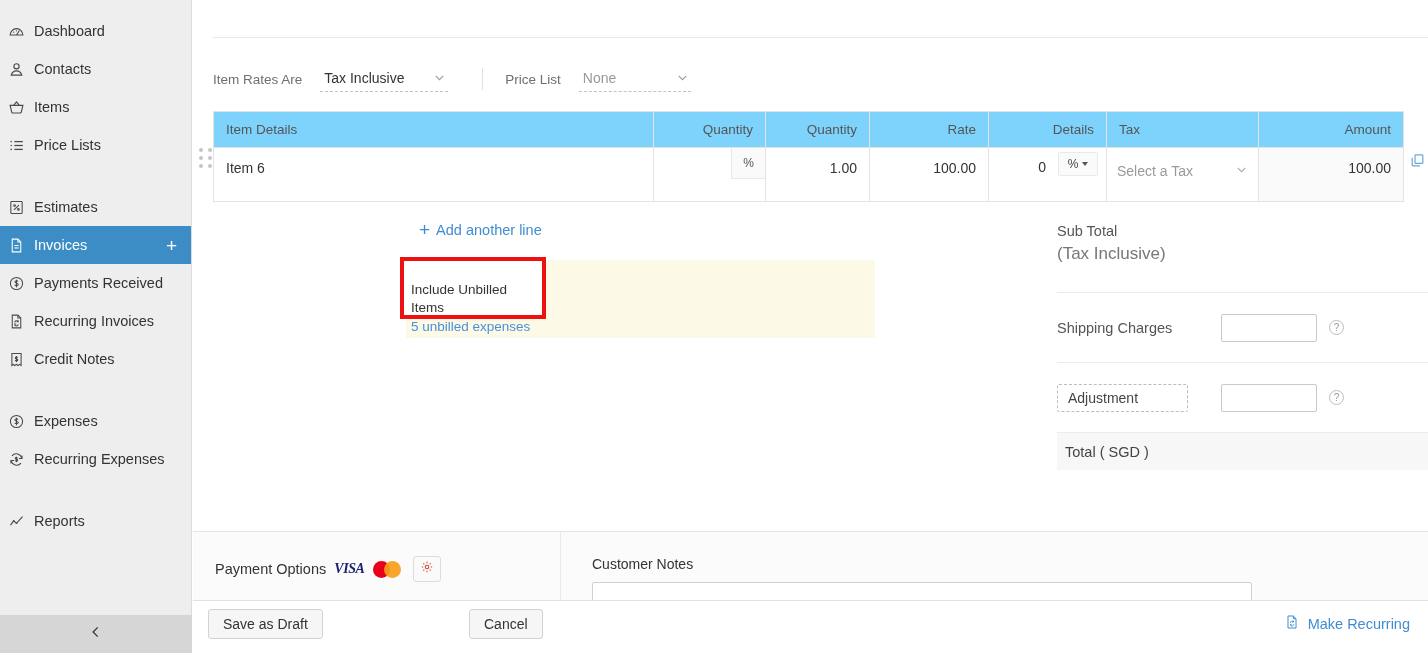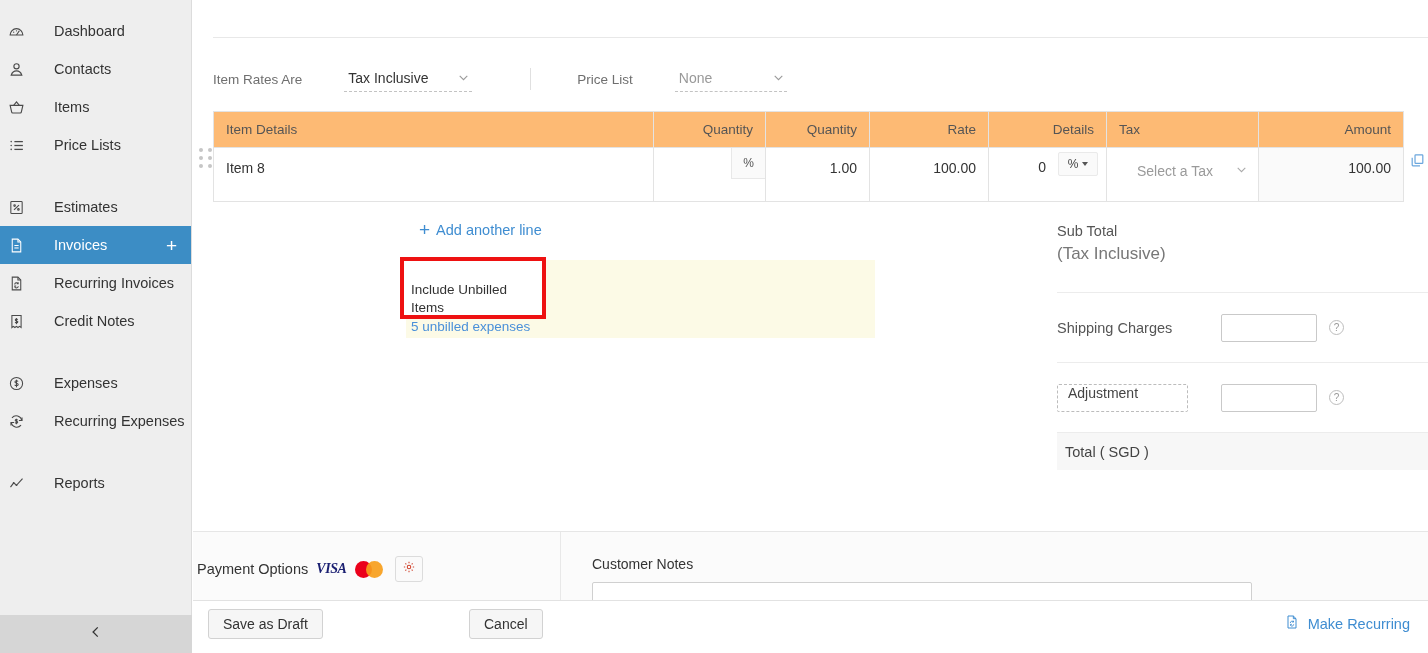--- a/index.html
+++ b/index.html
@@ -19,42 +19,42 @@
   #sidebar-scroll { position: absolute; left:0; top:0; right:0; bottom: 38px; overflow: hidden; }
   .nav-item {
     display: flex; align-items: center; height: 38px;
     padding-left: 8px; color: #333; font-size: 14.5px; cursor: pointer;
     position: relative;
   }
   .nav-item .ico {
     width: 26px; min-width:26px; display:flex; align-items:center; justify-content:flex-start;
     color:#4a4a4a;
   }
-  .nav-item .lbl { white-space: nowrap; margin-left: 20px; }
+  .nav-item .lbl { white-space: nowrap; }
   .nav-item.active { background: #3c8dc5; color: #fff; }
   .nav-item.active .ico { color:#fff; }
   .nav-item .plus {
     position:absolute; right: 14px; font-size: 19px; line-height:1; color:#fff; font-weight:300;
   }
   .nav-gap { height: 24px; }
   #sidebar-collapse {
     position: absolute; left: 0; bottom: 0; width: 192px; height: 38px;
     background: #d6d6d6; display:flex; align-items:center; justify-content:center;
     cursor: pointer; color:#333;
   }
 
   
   #main {
     position: absolute; left: 193px; top: 0; width: 1235px; height: 653px;
     background: #fff;
   }
   #top-divider { position:absolute; left: 20px; top: 37px; width: 1215px; height:1px; background:#e8e8e8; }
 
   
-  #rates-bar { position: absolute; left: 20px; top: 62px; height: 34px; display:flex; align-items:center;gap:24px; }
+  #rates-bar { position: absolute; left: 20px; top: 62px; height: 34px; display:flex; align-items:center; }
   .rb-label { font-size: 13.5px; color: #6f6f6f; }
   .rb-select {
     position: relative; margin-left: 18px; min-width: 128px;
     border-bottom: 1px dashed #c3c3c3; padding: 3px 24px 5px 4px;
     font-size: 14px; color: #333; cursor: pointer;
   }
   .rb-select .cv { position:absolute; right:2px; top: 4px; color:#9a9a9a; }
   .rb-sep { width:1px; height: 22px; background:#e0e0e0; margin: 0 22px 0 34px; }
   .rb-select.placeholder { color:#999; }
 
@@ -64,21 +64,21 @@
     display:grid; grid-template-columns: repeat(2, 5px); grid-template-rows: repeat(3,5px);
     gap: 3px 4px; cursor: grab;
   }
   #drag-handle i { width:4px; height:4px; border-radius:50%; background:#c6c6c6; display:block; }
 
   #item-table {
     position: absolute; left: 20px; top: 111px; width: 1190px;
     border-collapse: collapse; table-layout: fixed;
   }
   #item-table th {
-    background: #fdba74; border: 1px solid #e3e3e3; height: 36px;
+    background: #7dd3fc; border: 1px solid #e3e3e3; height: 36px;
     font-size: 13.5px; font-weight: normal; color: #555; padding: 0 12px;
   }
   #item-table td { border: 1px solid #e3e3e3; height: 54px; vertical-align: top; padding: 12px; font-size: 14px; color:#333; }
   .th-l { text-align:left; } .th-r { text-align:right; }
   .td-l { text-align:left; } .td-r { text-align:right; }
   td.cell-qty1 { position: relative; padding: 0; }
   .pct-addon {
     position:absolute; right: 0px; top: 0px; width: 34px; height: 31px;
     background: #fafafa; border-left:1px solid #e8e8e8; border-bottom:1px solid #e8e8e8;
     display:flex; align-items:center; justify-content:center; font-size: 12px; color:#555;
@@ -89,21 +89,21 @@
     position:absolute; right: 8px; top: 4px; width: 40px; height: 24px;
     background:#fafafa; border:1px solid #eaeaea; border-radius:2px;
     display:flex; align-items:center; justify-content:center; gap:4px;
     font-size:12px; color:#444; cursor:pointer;
   }
   .disc-unit .caret { border-left:3.5px solid transparent; border-right:3.5px solid transparent; border-top:4px solid #555; }
   td.cell-tax { padding: 0; position: relative; }
   .tax-select {
     position:absolute; left: 10px; top: 10px; right: 10px; height: 26px;
     display:flex; align-items:center; justify-content:space-between;
-    font-size: 14px; color:#9a9a9a; cursor:pointer;margin-left:20px;
+    font-size: 14px; color:#9a9a9a; cursor:pointer;
   }
   .tax-select .cv { color:#aaa; }
   td.cell-amt { background:#fafafa; }
 
   #row-actions { position:absolute; left: 1216px; top: 152px; display:flex; align-items:center; gap: 4px; }
   .ra-btn { cursor: pointer; line-height: 0; }
 
   
   #add-line {
     position: absolute; left: 226px; top: 220px; display:flex; align-items:center; gap:6px;
@@ -133,34 +133,34 @@
   .tot-input {
     width: 96px; height: 28px; border: 1px solid #c9c9c9; border-radius: 2px; background:#fff;
   }
   .qmark {
     width: 15px; height: 15px; border: 1px solid #bdbdbd; border-radius: 50%;
     display:flex; align-items:center; justify-content:center; font-size: 10px; color:#999;
     margin-left: 12px; cursor: pointer;
   }
   .adj-field {
     width: 131px; height: 28px; border: 1px dashed #bcbcbc; border-radius:2px;
-    display:flex; padding-left: 10px; font-size:14px; color:#444; cursor:text;
+    display:flex; align-items:center; padding-left: 10px; font-size:14px; color:#444; cursor:text;
   }
   #total-bar {
     background:#f7f7f7; height: 38px; display:flex; align-items:center;
     padding-left: 8px; position: relative; border-top:1px solid #ececec;
   }
   #total-bar .tot-label { font-size: 14.5px; color:#444; }
 
   
   #bottom-panel {
     position:absolute; left: 193px; top: 531px; width: 1235px; height: 69px;
     background: #fbfbfb; border-top:1px solid #e6e6e6; overflow: hidden;
   }
-  #pay-options { position:absolute; left: 4px; top: 24px; display:flex; align-items:center; gap: 8px; }
+  #pay-options { position:absolute; left: 22px; top: 24px; display:flex; align-items:center; gap: 8px; }
   #pay-options .lbl { font-size: 14.5px; color:#333; }
   .visa-logo {
     font-family: "Liberation Serif", serif; font-style: italic; font-weight: bold;
     color: #1a1f71; font-size: 14px; letter-spacing: -0.4px;
   }
   .mc-logo { position: relative; width: 28px; height: 17px; }
   .mc-logo i { position:absolute; top:0; width:17px; height:17px; border-radius:50%; }
   .mc-logo .mcl { left:0; background:#eb001b; }
   .mc-logo .mcr { right:0; background:#f79e1b; opacity: .92; }
   #pay-gear {
@@ -279,20 +279,30 @@
             <path d="M6 3h8l4 4v14H6z"></path>
               <path d="M14 3v4h4"></path>
             <line x1="9" y1="12" x2="15" y2="12"></line>
               <line x1="9" y1="15.5" x2="15" y2="15.5"></line>
           </svg>
         </span>
         <span class="lbl">Invoices</span>
         <span class="plus">+</span>
       </div>
 
+      <div class="nav-item">
+        <span class="ico">
+          <svg width="17" height="17" viewBox="0 0 24 24" fill="none" stroke="currentColor" stroke-width="1.5">
+            <circle cx="12" cy="12" r="8.6"></circle>
+            <path d="M14.2 9.3c-.5-.8-1.4-1.1-2.3-1.1-1.2 0-2.1.6-2.1 1.6 0 2.3 4.6 1.1 4.6 3.5 0 1.1-1 1.8-2.3 1.8-1.1 0-2.1-.4-2.6-1.3"></path>
+            <line x1="12" y1="6.6" x2="12" y2="17.4"></line>
+          </svg>
+        </span>
+        <span class="lbl">Payments Received</span>
+      </div>
 
       <div class="nav-item">
         <span class="ico">
           <svg width="17" height="17" viewBox="0 0 24 24" fill="none" stroke="currentColor" stroke-width="1.5">
             <path d="M6 3h8l4 4v14H6z"></path>
               <path d="M14 3v4h4"></path>
             <path d="M9.5 13.5a2.6 2.6 0 0 1 4.6-1.6"></path>
               <path d="M14.5 15.8a2.6 2.6 0 0 1-4.6 1.5"></path>
             <path d="M14.3 10.3v1.9h-1.9"></path>
               <path d="M9.7 17.5v-1.9h1.9"></path>
@@ -415,21 +425,21 @@
           <th class="th-r">Quantity</th>
           <th class="th-r">Quantity</th>
           <th class="th-r">Rate</th>
           <th class="th-r">Details</th>
           <th class="th-l">Tax</th>
           <th class="th-r">Amount</th>
         </tr>
       </thead>
       <tbody>
         <tr>
-          <td class="td-l">Item 8</td>
+          <td class="td-l">Item 6</td>
           <td class="cell-qty1">
             <div class="pct-addon">%</div>
           </td>
           <td class="td-r">1.00</td>
           <td class="td-r">100.00</td>
           <td class="cell-disc">
             <span class="disc-val">0</span>
             <span class="disc-unit">
               <span>%</span>
               <span class="caret"></span>

